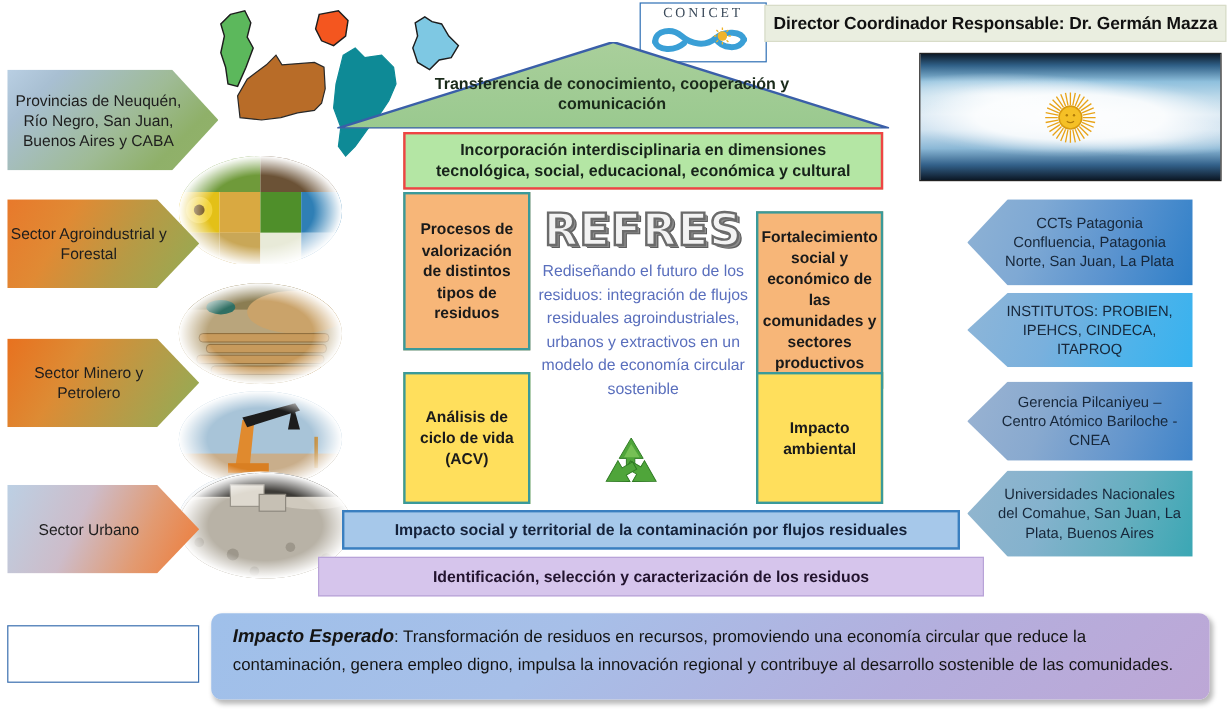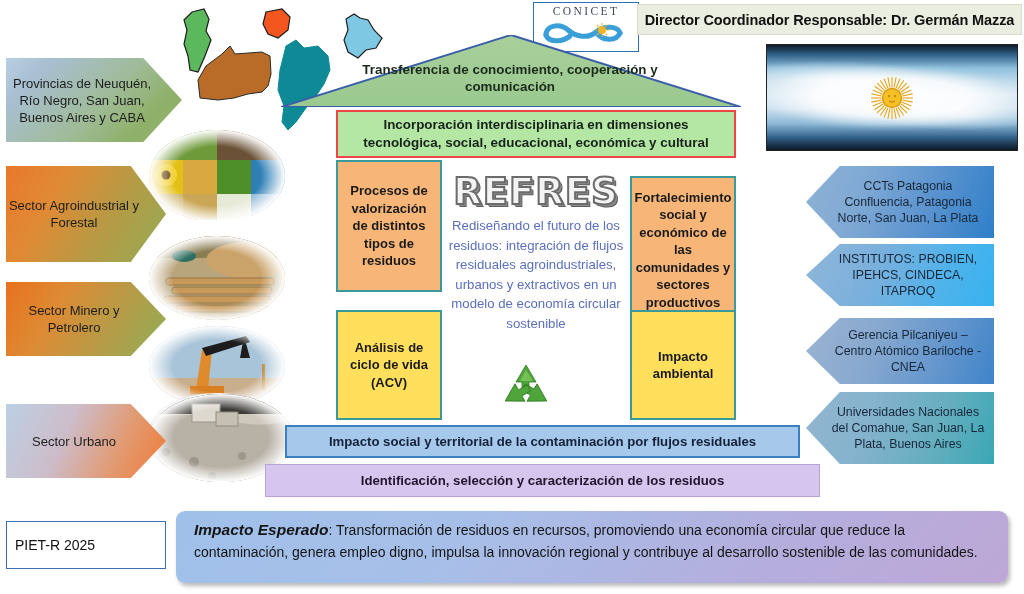--- a/index.html
+++ b/index.html
@@ -48,21 +48,21 @@
   
   .in-arrow{
     clip-path:polygon(0 0, 78% 0, 100% 50%, 78% 100%, 0 100%);
     display:flex;align-items:center;justify-content:center;text-align:center;
     font-size:13px;line-height:17px;color:#1d1d1d;
     padding-right:24px;box-sizing:border-box;
   }
   .in-arrow .lbl{display:block;width:100%;}
   #arrow-provincias{left:6px;top:58px;width:176px;height:84px;
     background:linear-gradient(135deg,#b9cfe3 0%, #a8bfd2 18%, #9fbb96 55%, #8fb069 78%, #93b36b 100%);}
-  #arrow-agro{left:6px;top:166px;width:160px;height:96px;
+  #arrow-agro{left:6px;top:166px;width:160px;height:74px;
     background:linear-gradient(120deg,#e8792b 0%, #e08a34 30%, #b79a45 62%, #92ac55 100%);}
   #arrow-minero{left:6px;top:282px;width:160px;height:74px;
     background:linear-gradient(120deg,#e8711f 0%, #dd8b34 32%, #b59c48 66%, #8fae57 100%);}
   #arrow-urbano{left:6px;top:404px;width:160px;height:74px;
     background:linear-gradient(115deg,#bcd0e4 0%, #cdbcc9 38%, #e29a71 70%, #ef7a35 100%);}
 
   
   .inst-arrow{
     clip-path:polygon(18% 0, 100% 0, 100% 100%, 18% 100%, 0 50%);
     display:flex;align-items:center;justify-content:center;text-align:center;
@@ -386,18 +386,17 @@
 
 <div class="abs ctr" id="band-impacto-social">Impacto social y territorial de la contaminación por flujos residuales</div>
 <div class="abs ctr" id="band-identificacion">Identificación, selección y caracterización de los residuos</div>
 
 <div class="abs inst-arrow" id="inst-ccts">CCTs Patagonia Confluencia, Patagonia Norte, San Juan, La Plata</div>
 <div class="abs inst-arrow" id="inst-institutos">INSTITUTOS:  PROBIEN, IPEHCS, CINDECA, ITAPROQ</div>
 <div class="abs inst-arrow" id="inst-gerencia">Gerencia Pilcaniyeu – Centro Atómico Bariloche -CNEA</div>
 <div class="abs inst-arrow" id="inst-universidades">Universidades Nacionales del Comahue, San Juan, La Plata, Buenos Aires</div>
 
 <div class="abs" id="piet-box">
-  <span>PIET-R 2025</span>
 </div>
 
 <div class="abs" id="impacto-esperado">
   <b>Impacto Esperado</b><span>: Transformación de residuos en recursos, promoviendo una economía circular que reduce la contaminación, genera empleo digno, impulsa la innovación regional y contribuye al desarrollo sostenible de las comunidades.</span>
 </div>
 
 </body></html>

